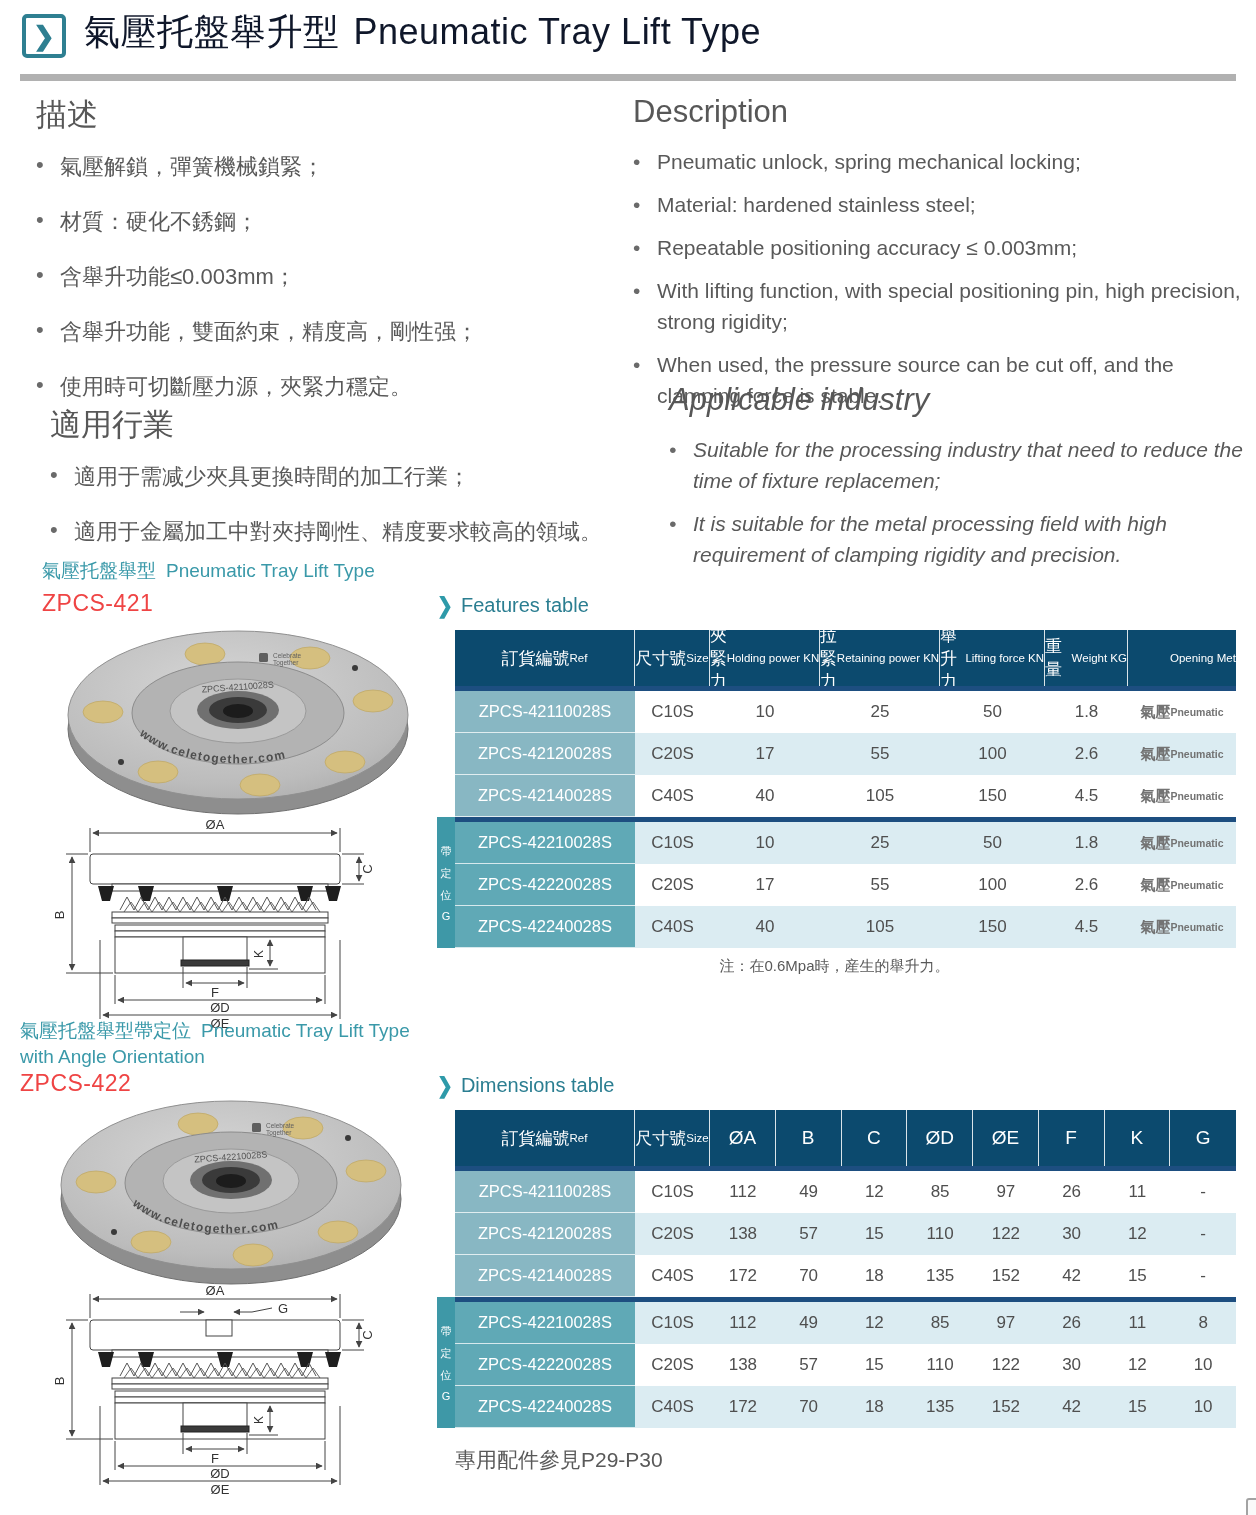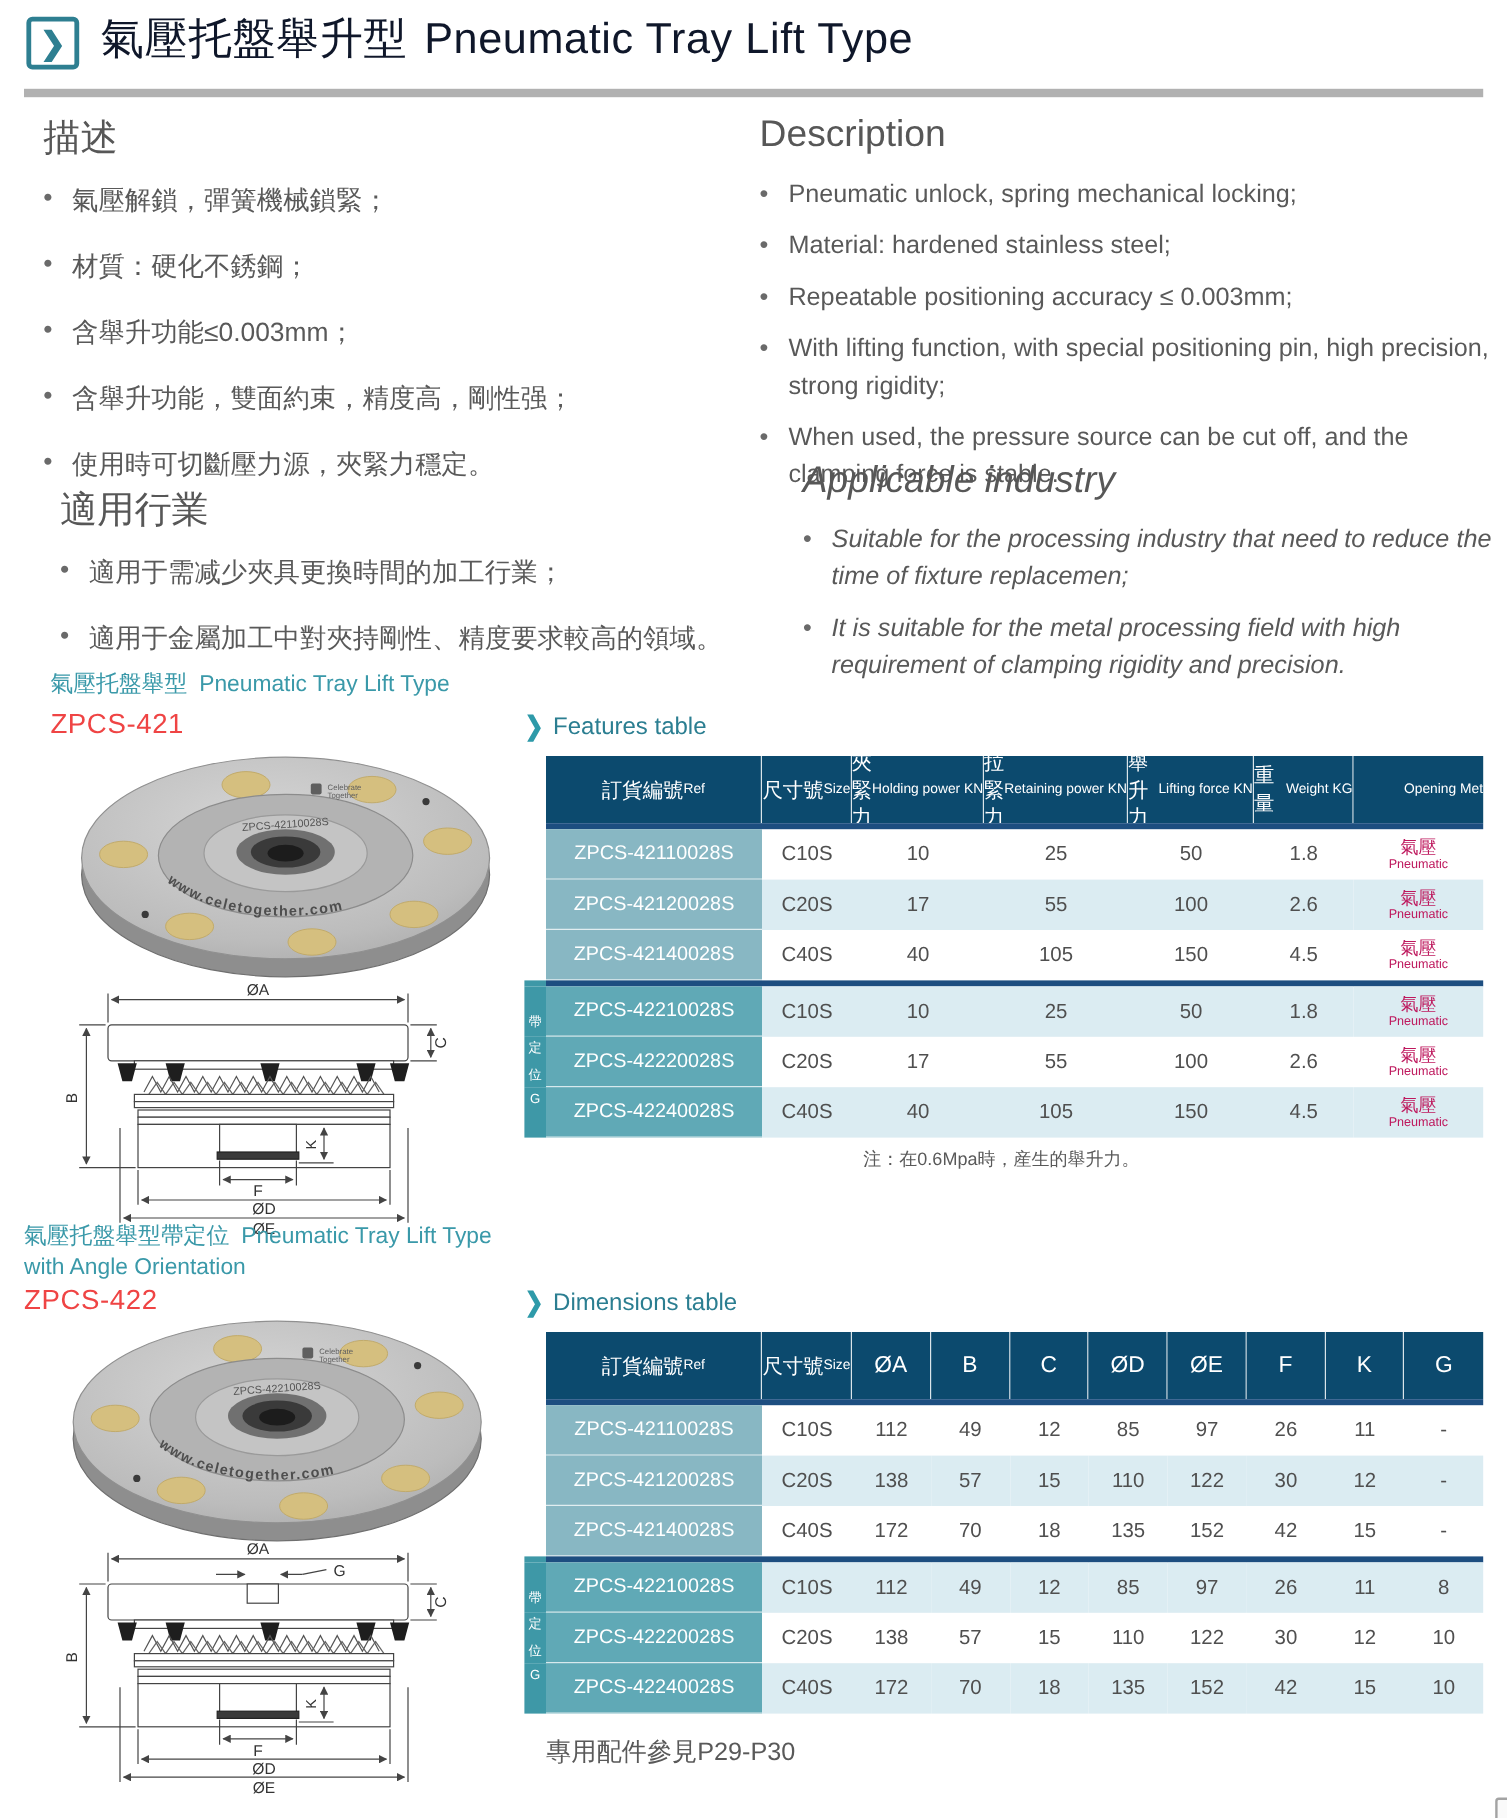--- a/index.html
+++ b/index.html
@@ -38,21 +38,21 @@
   .hdr-cell .en { font-size:11.5px; white-space:nowrap; }
   .hdr-cell .one { font-size:19px; }
   .sep-blue { background:#1d4e80; }
   .spacer { background:transparent; }
   .side-col { background:#3e98a7; }
   .ref-cell { color:#fff; font-size:16.5px; border-bottom:1px solid rgba(255,255,255,.75); }
   .ref-g1 { background:#88b7c3; }
   .ref-g2 { background:#60a9b6; }
   .val-cell { color:#4f4f4f; font-size:17px; }
   .row-alt { background:#dbecf2; }
-  .open-cell { flex-direction:column; color:#be185d; }
+  .open-cell { color:#737373;font-weight:bold; }
   .open-cell .zh { font-size:15px; line-height:1.1; }
   .open-cell .en { font-size:10.5px; line-height:1; }
   .side-label { position:absolute; left:0; width:18px; display:flex; flex-direction:column; align-items:center; justify-content:center; gap:7px; color:#fff; font-size:11px; }
 
   .tbl-note { position:absolute; font-size:15px; color:#595959; text-align:center; }
   .footer-note { position:absolute; font-size:21px; color:#595959; }
   .corner-box { position:absolute; left:1246px; top:1498px; width:16px; height:22px; border:2px solid #a3a3a3; background:#fafafa; border-radius:3px; }
 
   .photo, .drawing { position:absolute; }
   svg text { font-family:"Liberation Sans", sans-serif; }

